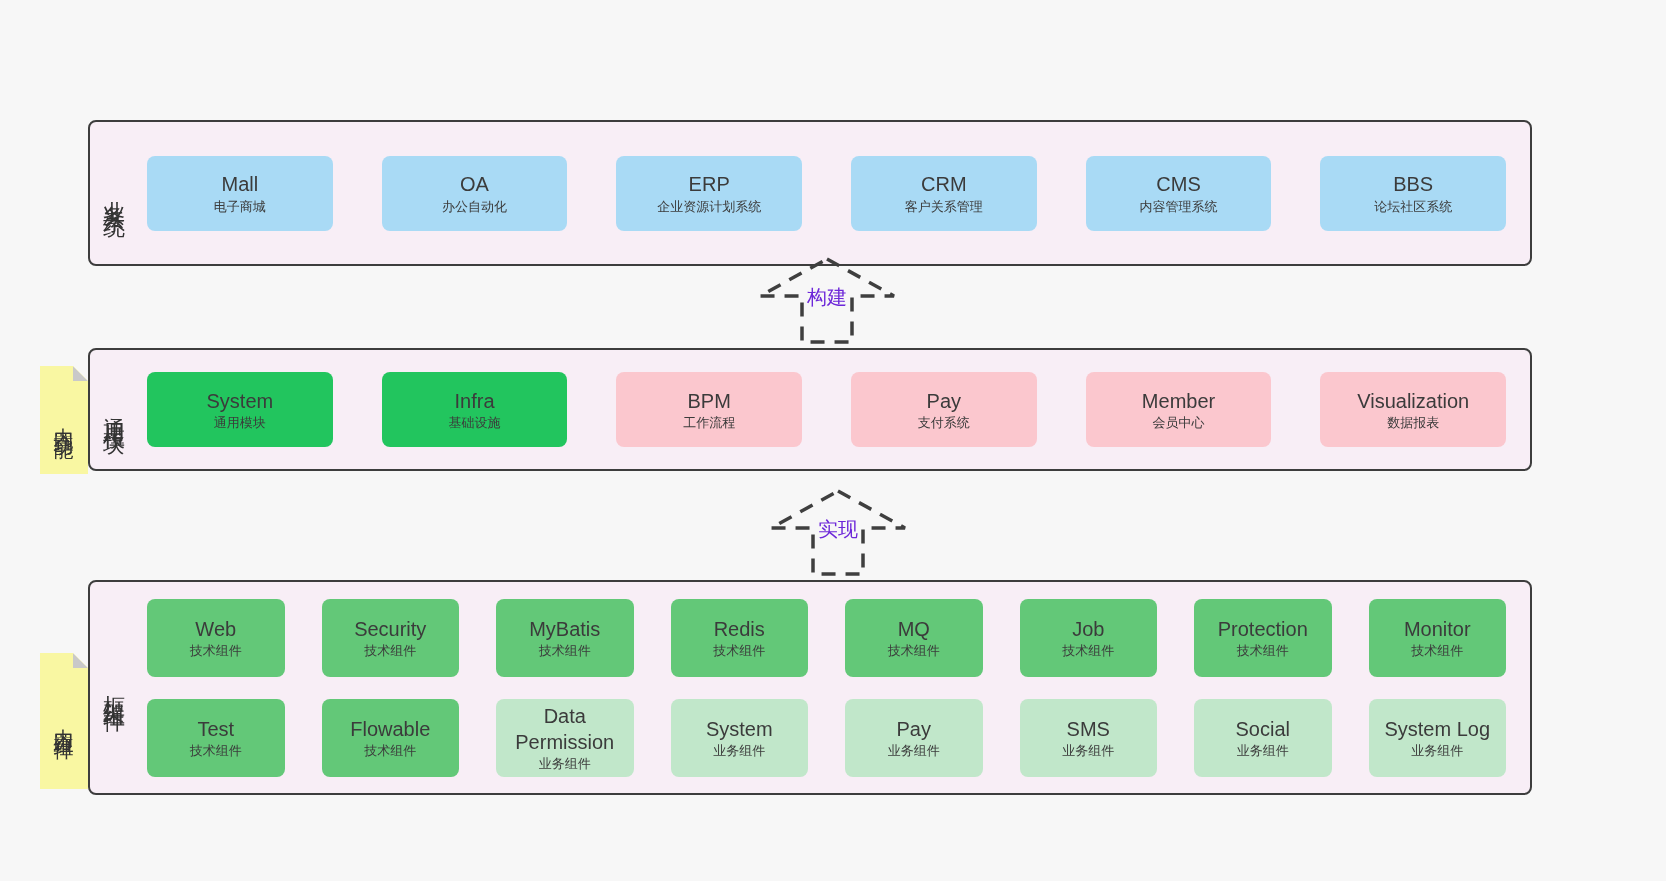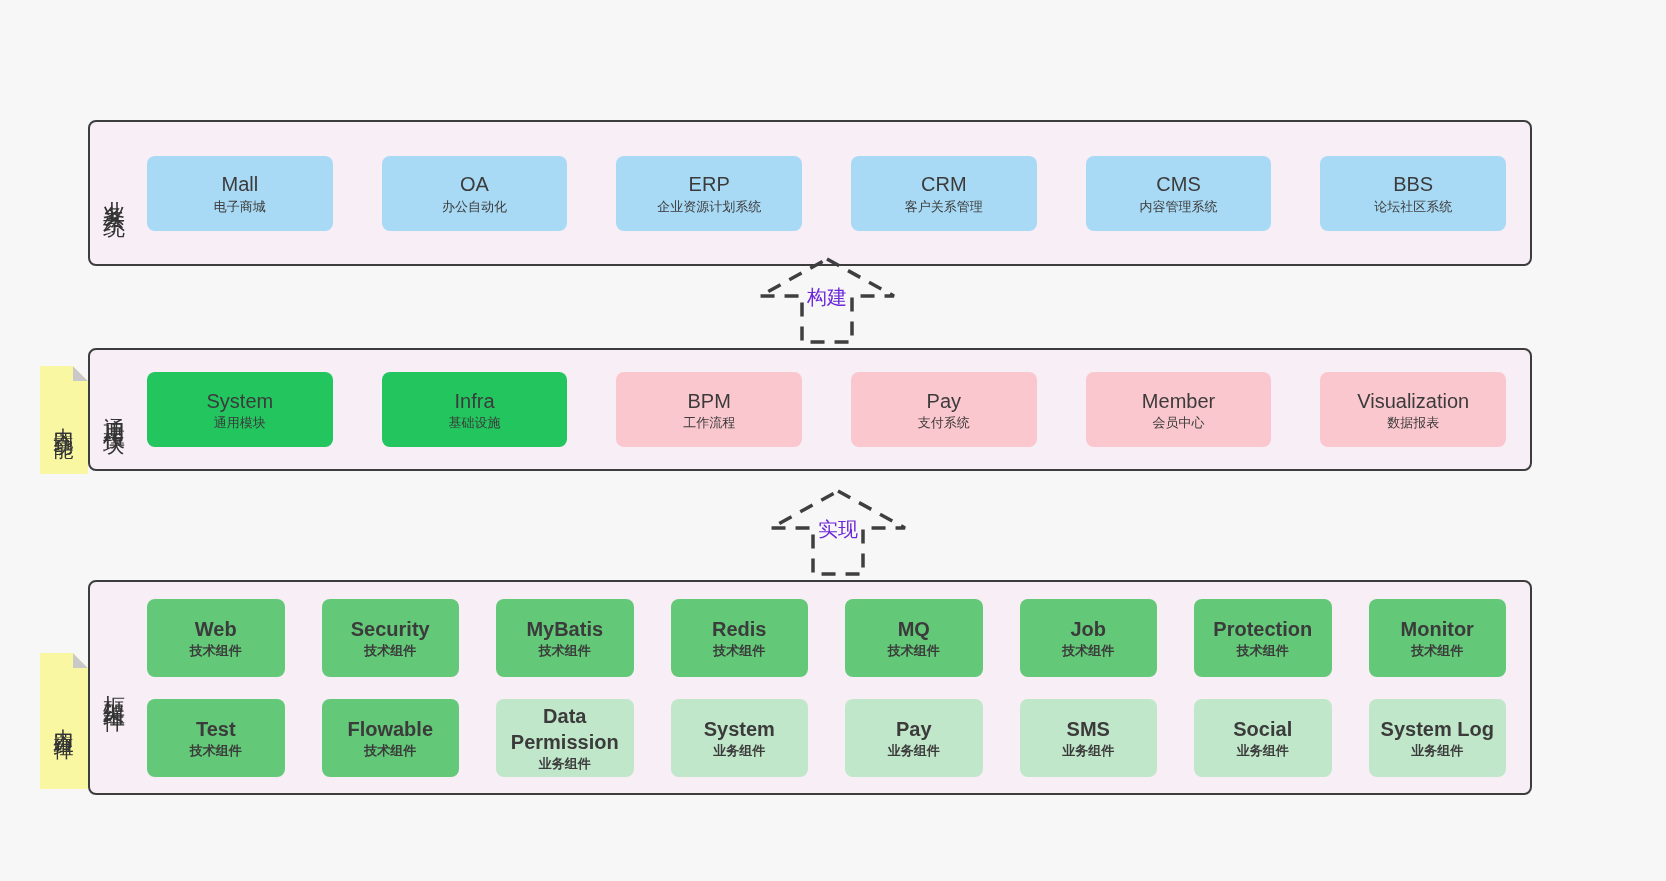--- a/index.html
+++ b/index.html
@@ -20,21 +20,21 @@
     position:absolute;left:13px;top:50%;transform:translateY(-50%);
     writing-mode:vertical-rl;text-orientation:upright;
     font-size:22px;color:#333;letter-spacing:5px;line-height:1;
     white-space:nowrap;
   }
   .rows{
     position:absolute;left:57px;right:24px;top:0;bottom:0;
     display:flex;flex-direction:column;justify-content:center;gap:22px;
   }
   .row{display:flex;gap:49px;}
-  #band-2 .row{gap:37px;font-weight:bold;}
+  #band-2 .row{gap:37px;}
   .box{
     flex:1;height:75px;border-radius:8px;
     display:flex;flex-direction:column;align-items:center;justify-content:center;
     text-align:center;line-height:1.32;padding:2px 4px;box-sizing:border-box;
   }
   #band-2 .box{height:78px;}
   .box-name{font-size:20px;}
   .box-sub{font-size:13px;}
   .v-blue{background:#a9daf5;}
   .v-red{background:#22c55e;}

